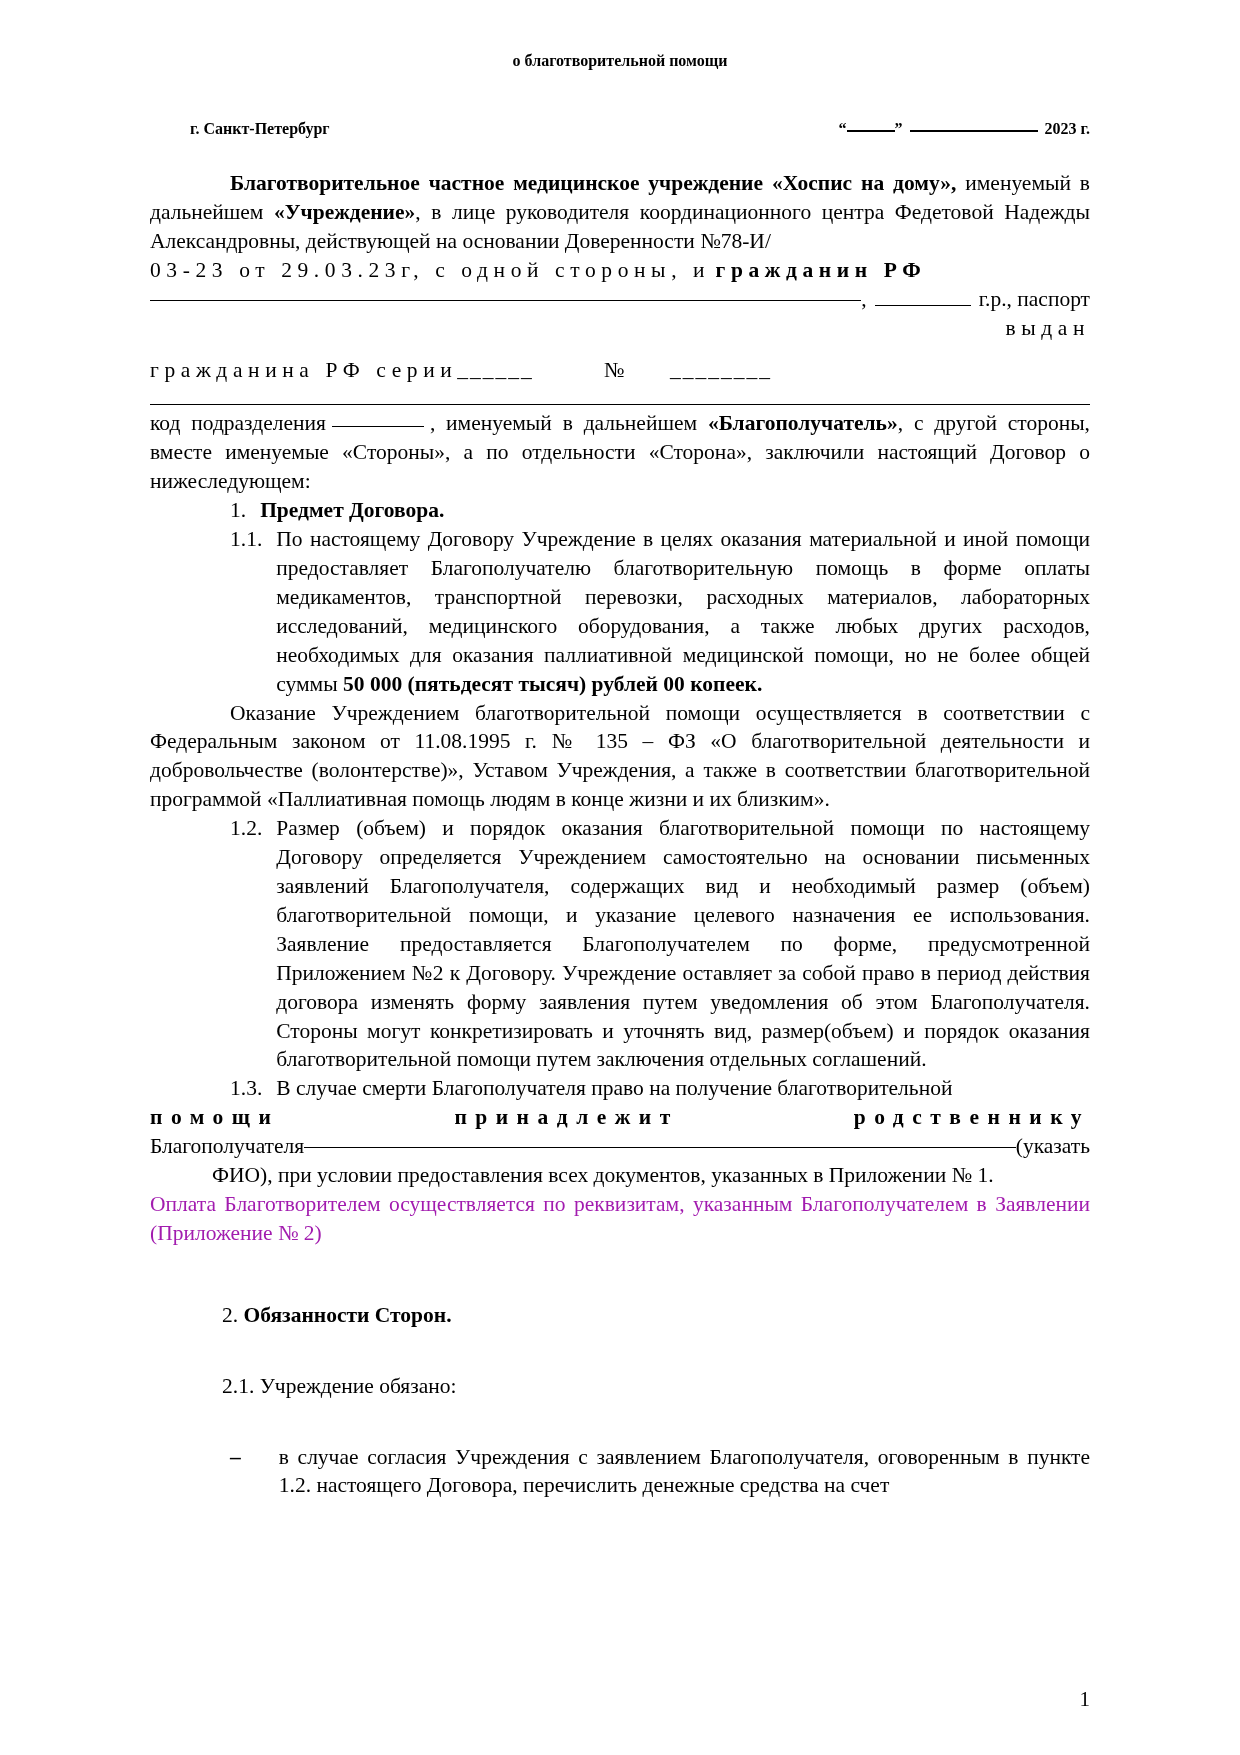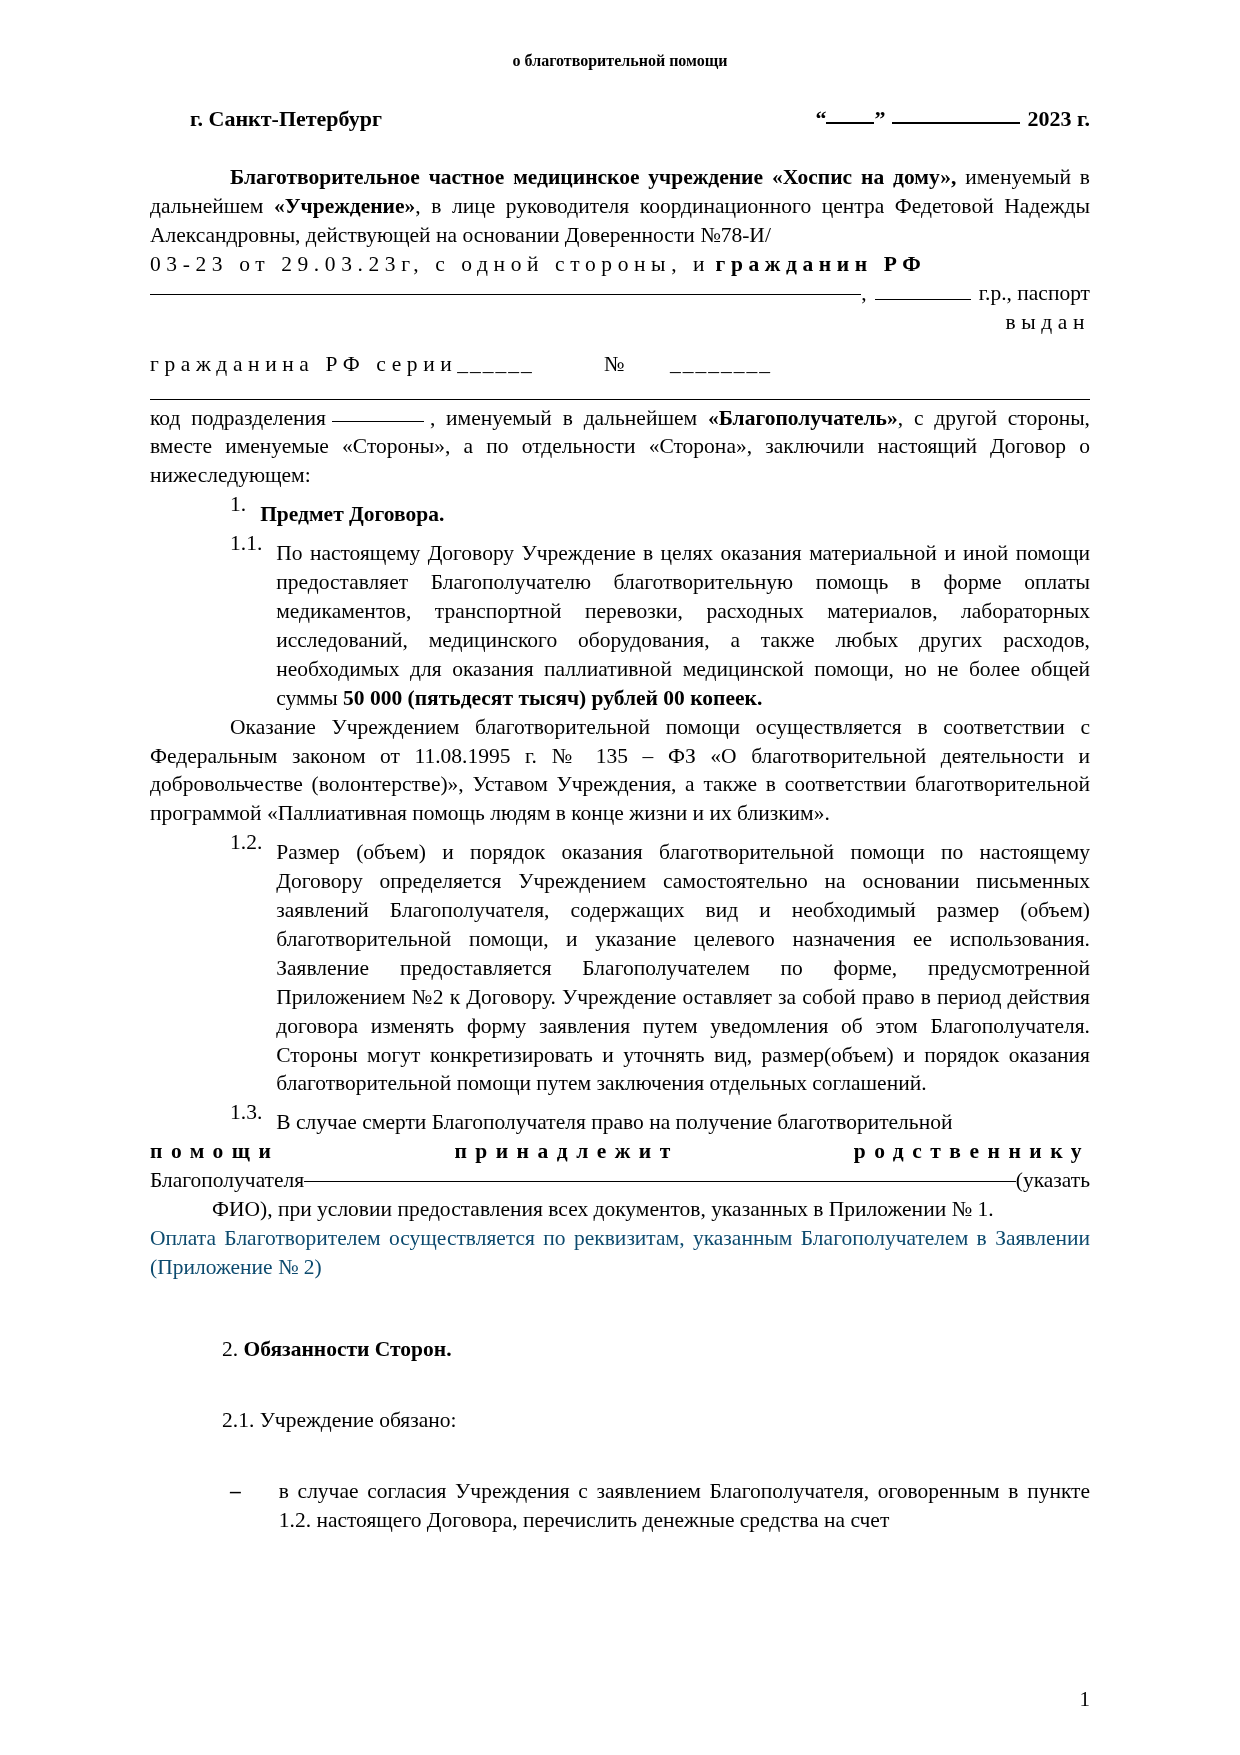--- a/index.html
+++ b/index.html
@@ -44,23 +44,23 @@
     font-weight: bold;
     font-size: 16px;
     margin: 6px 0 0 0;
   }
 
   
   .city-date-row {
     display: flex;
     justify-content: space-between;
     align-items: baseline;
-    margin-top: 32px;
-    font-weight: bold;
-    font-size: 22px;
+    margin-top: 46px;
+    font-weight: bold;
+    font-size: 16px;
     text-align: center;
   }
   .city-date-row .city { padding-left: 40px; }
   .city-date-row .date-part { white-space: nowrap; }
   .ul-sm {
     display: inline-block;
     border-bottom: 2px solid #000;
     width: 48px;
     height: 0;
     vertical-align: 2px;
@@ -76,21 +76,21 @@
 
   
   p.para {
     margin: 0;
     text-align: justify;
     text-justify: inter-word;
   }
   p.indent { text-indent: 80px; }
   p.indent-sm { text-indent: 62px; }
   .b { font-weight: bold; }
-  .gray { color: #0c4a6e; }
+  .gray { color: #a21caf; }
 
   .spaced {
     letter-spacing: 5.6px;
   }
   .spaced-wide {
     letter-spacing: 8.5px;
   }
 
   
   .rule-full {
@@ -128,21 +128,21 @@
   
   .num-row {
     display: flex;
     text-align: justify;
   }
   .num-row .num {
     flex: 0 0 auto;
     padding-left: 80px;
     padding-right: 14px;
   }
-  .num-row .txt { flex: 1 1 auto; text-align: justify; margin-top: 10px; }
+  .num-row .txt { flex: 1 1 auto; text-align: justify; }
 
   .section-head {
     margin: 0;
     font-weight: bold;
   }
 
   .dash-item {
     display: flex;
     margin: 0;
   }

